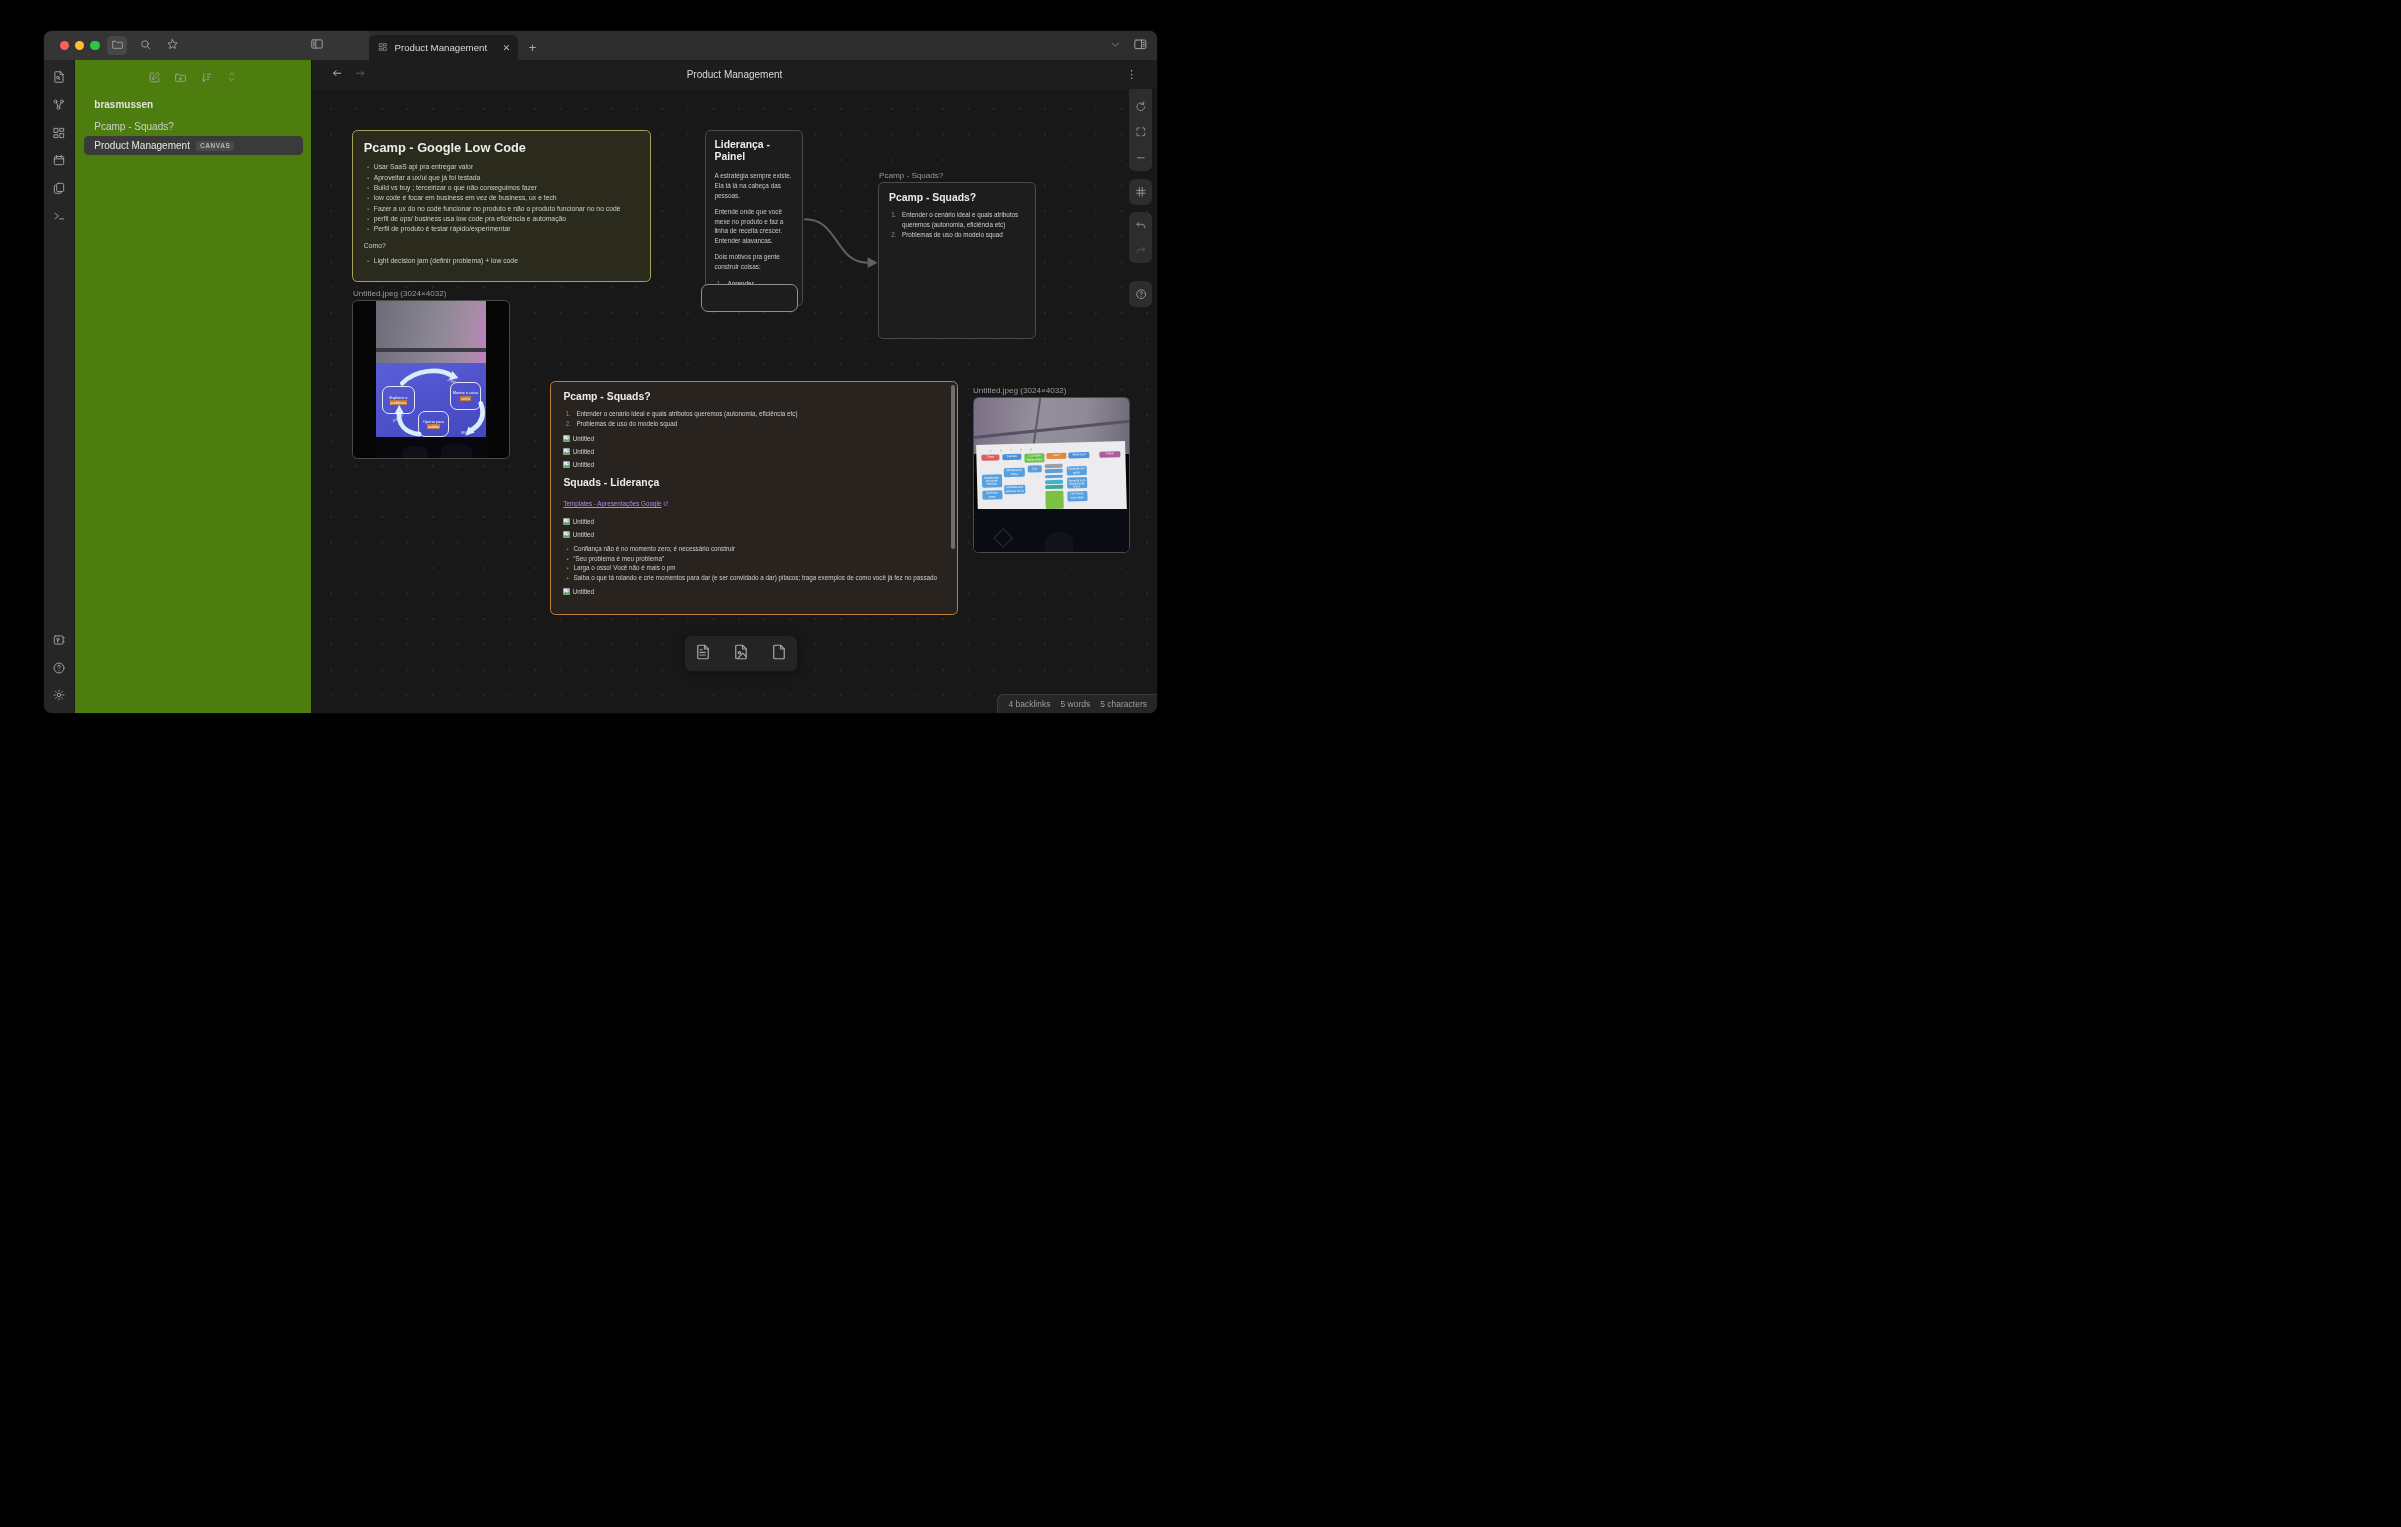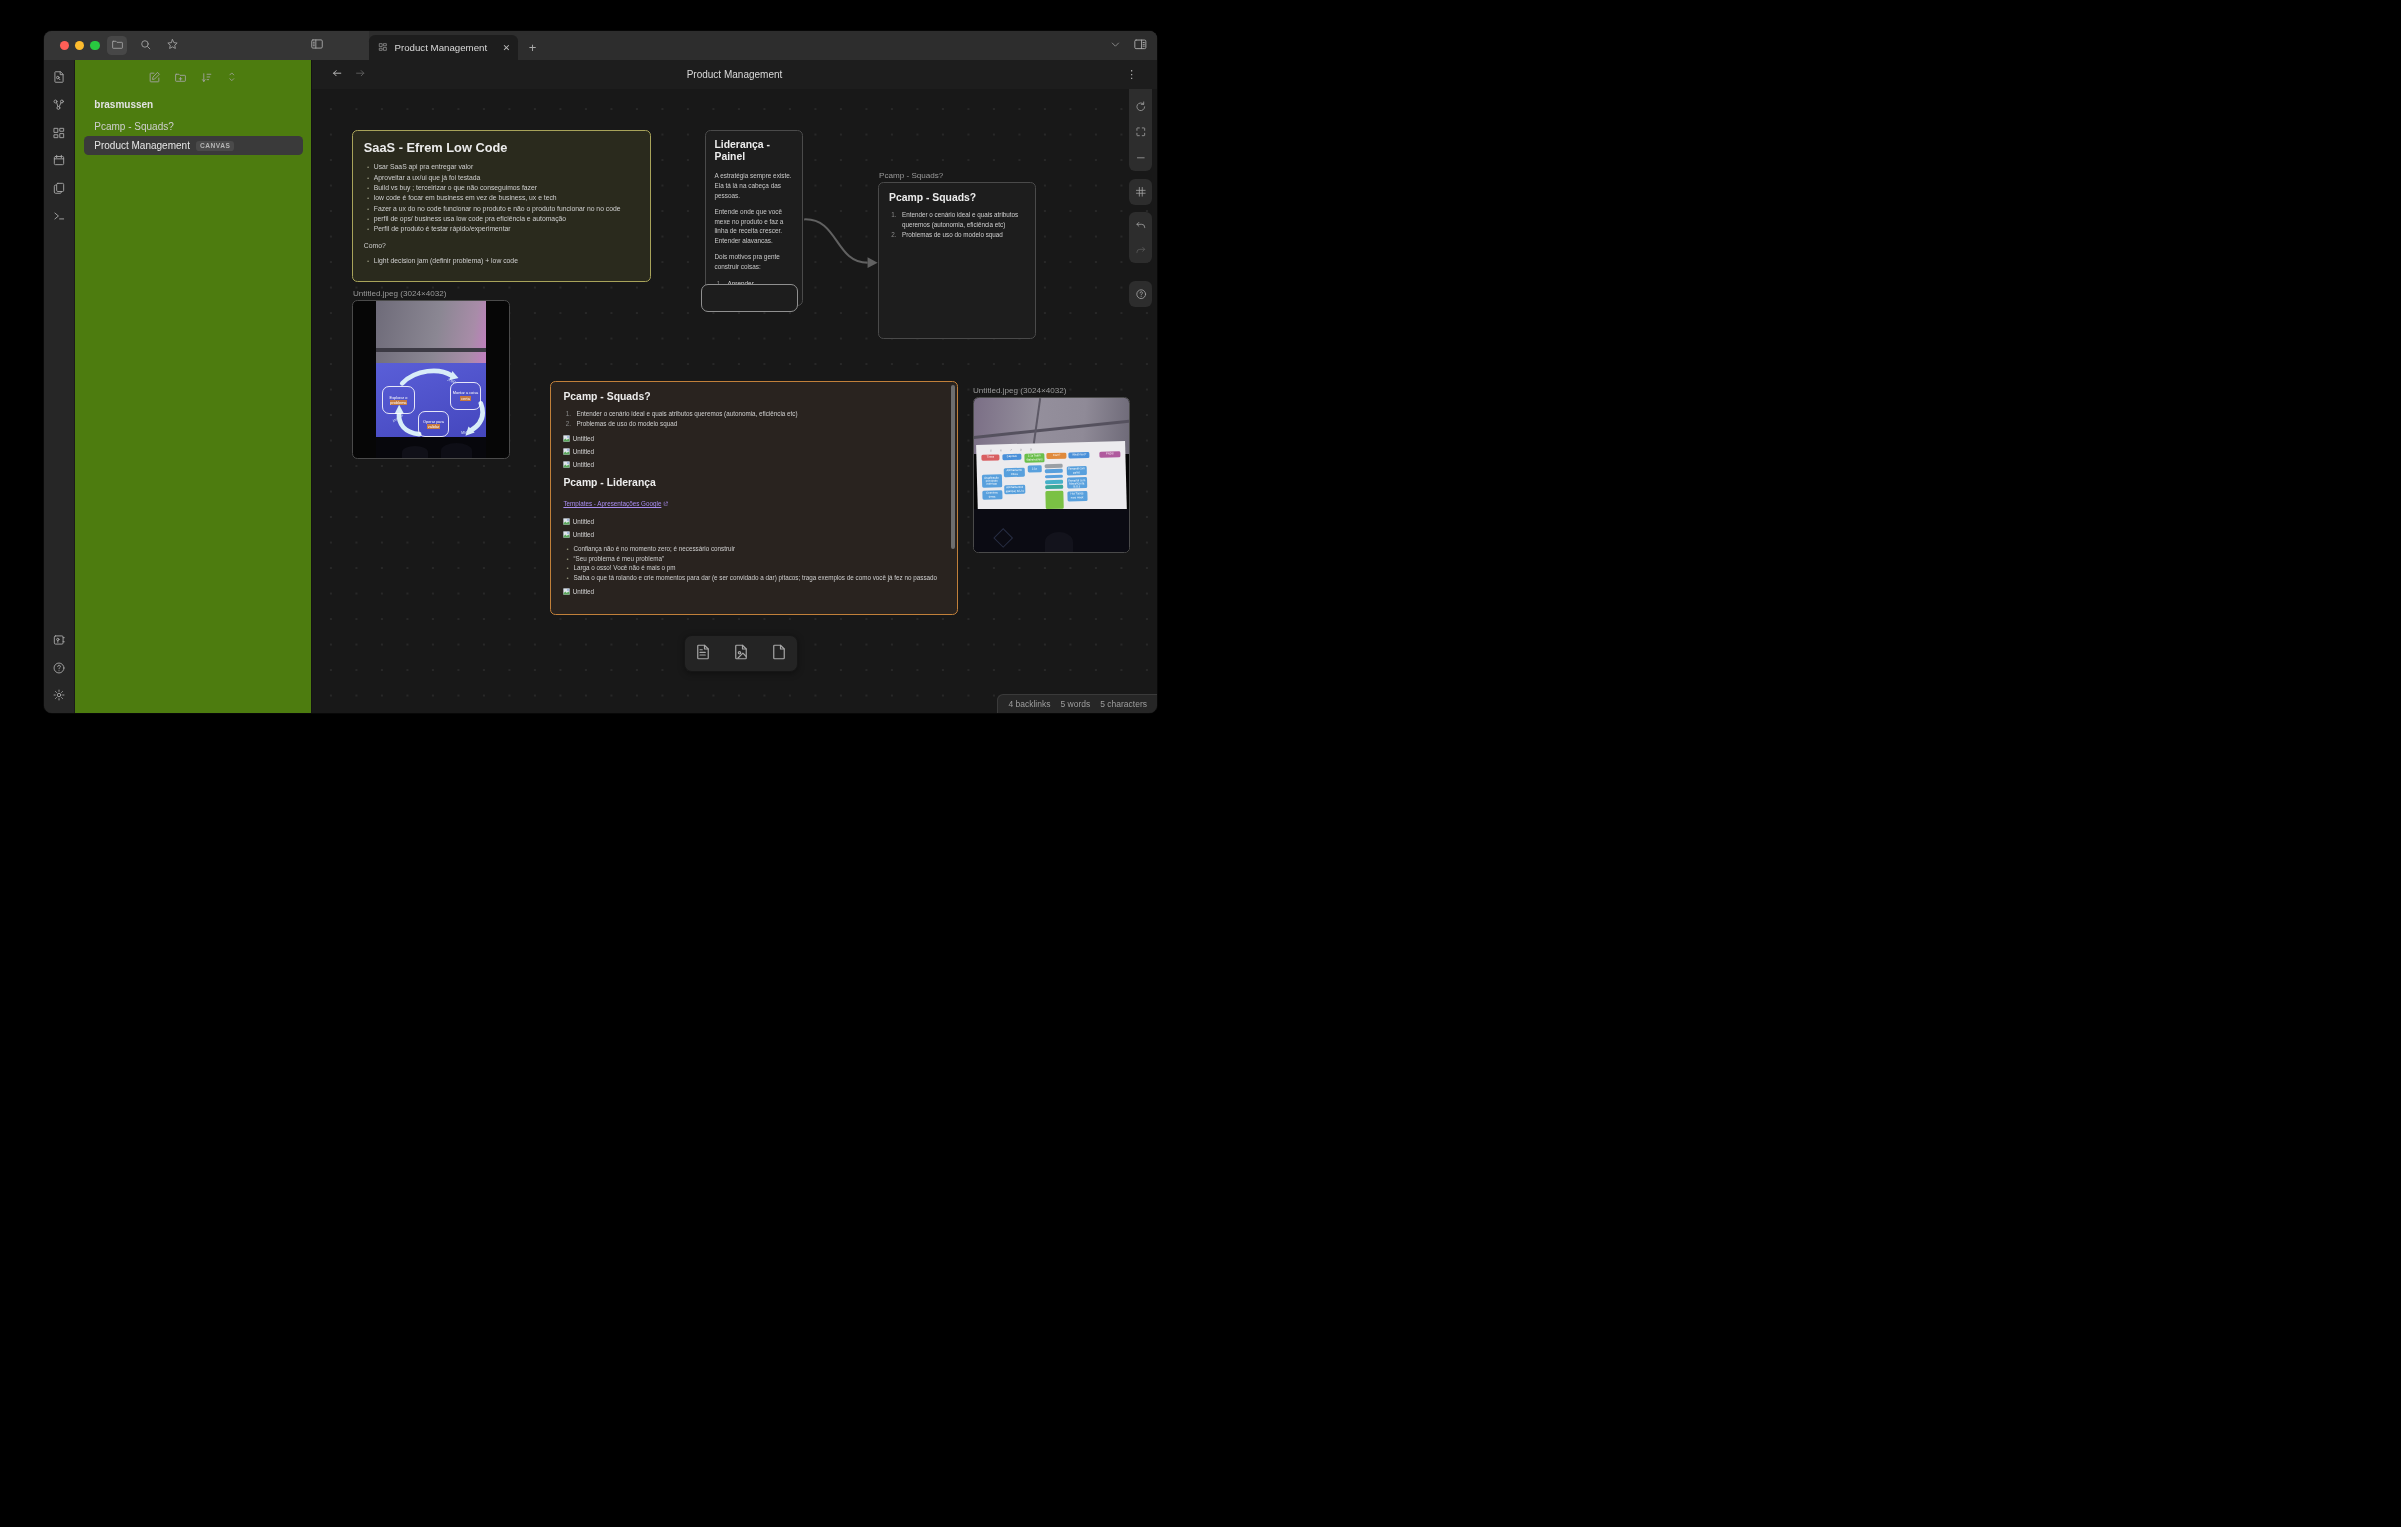--- a/index.html
+++ b/index.html
@@ -296,21 +296,21 @@
         <div class="view-title">Product Management</div>
         <div class="more-dots">⋮</div>
       </div>
 
       <svg class="edge-svg" viewBox="0 0 1092 844" width="845" height="653">
         <path d="M636,206 C680,204 676,262 718,262" stroke="#616161" stroke-width="2.6" fill="none"></path>
         <path d="M718,255 L731,262 L718,269 Z" fill="#616161"></path>
       </svg>
 
       <div class="card card-efrem">
-        <h1>SaaS - Efrem Low Code</h1>
+        <h1>Pcamp - Google Low Code</h1>
         <ul class="note-ul">
           <li>Usar SaaS api pra entregar valor</li>
           <li>Aproveitar a ux/ui que já foi testada</li>
           <li>Build vs buy ; terceirizar o que não conseguimos fazer</li>
           <li>low code é focar em business em vez de business, ux e tech</li>
           <li>Fazer a ux do no code funcionar no produto e não o produto funcionar no no code</li>
           <li>perfil de ops/ business usa low code pra eficiência e automação</li>
           <li>Perfil de produto é testar rápido/experimentar</li>
         </ul>
         <p class="como">Como?</p>
@@ -393,21 +393,21 @@
             <span>Untitled</span>
           </div>
         <div class="untitled-row">
             <svg class="broken-img" viewBox="0 0 12 12">
               <rect x="0.5" y="0.5" width="11" height="11" rx="1.5" fill="#dfe5ea" stroke="#8a9097"></rect>
               <path d="M1 9l3-3 2.5 2.5L9 6l2 2v3H1z" fill="#5aa75a"></path>
               <circle cx="8.6" cy="3.4" r="1.2" fill="#4a79c8"></circle>
             </svg>
             <span>Untitled</span>
           </div>
-        <h1 class="h-mid">Pcamp - Liderança</h1>
+        <h1 class="h-mid">Squads - Liderança</h1>
         <a class="ext-link">
             <span>Templates - Apresentações Google</span>
             <svg width="5.4" height="5.4" viewBox="0 0 24 24" style="stroke:#a98df1;fill:none;stroke-width:2.4">
               <path d="M8 5H5v14h14v-3M13 4h7v7M20 4L10 14"></path>
             </svg>
           </a>
         <div class="untitled-row">
             <svg class="broken-img" viewBox="0 0 12 12">
               <rect x="0.5" y="0.5" width="11" height="11" rx="1.5" fill="#dfe5ea" stroke="#8a9097"></rect>
               <path d="M1 9l3-3 2.5 2.5L9 6l2 2v3H1z" fill="#5aa75a"></path>

